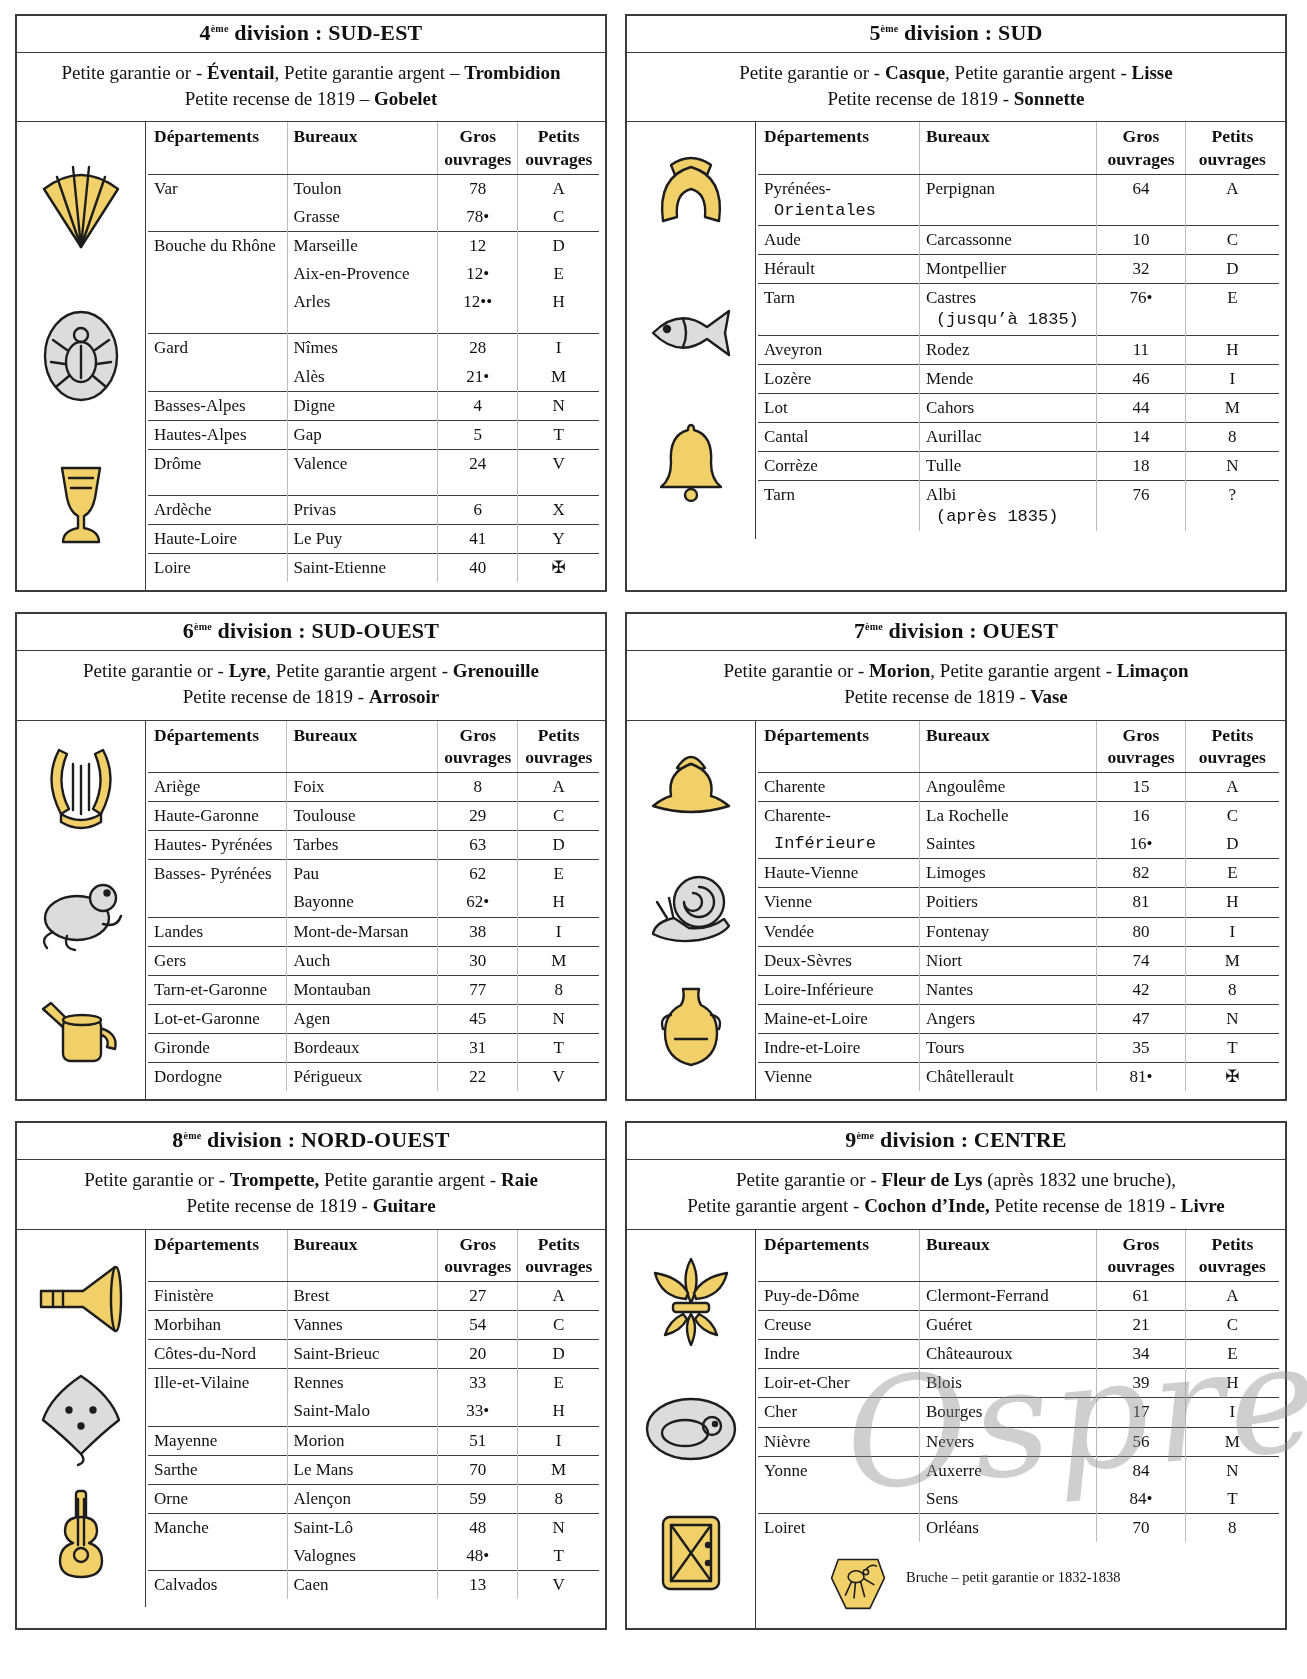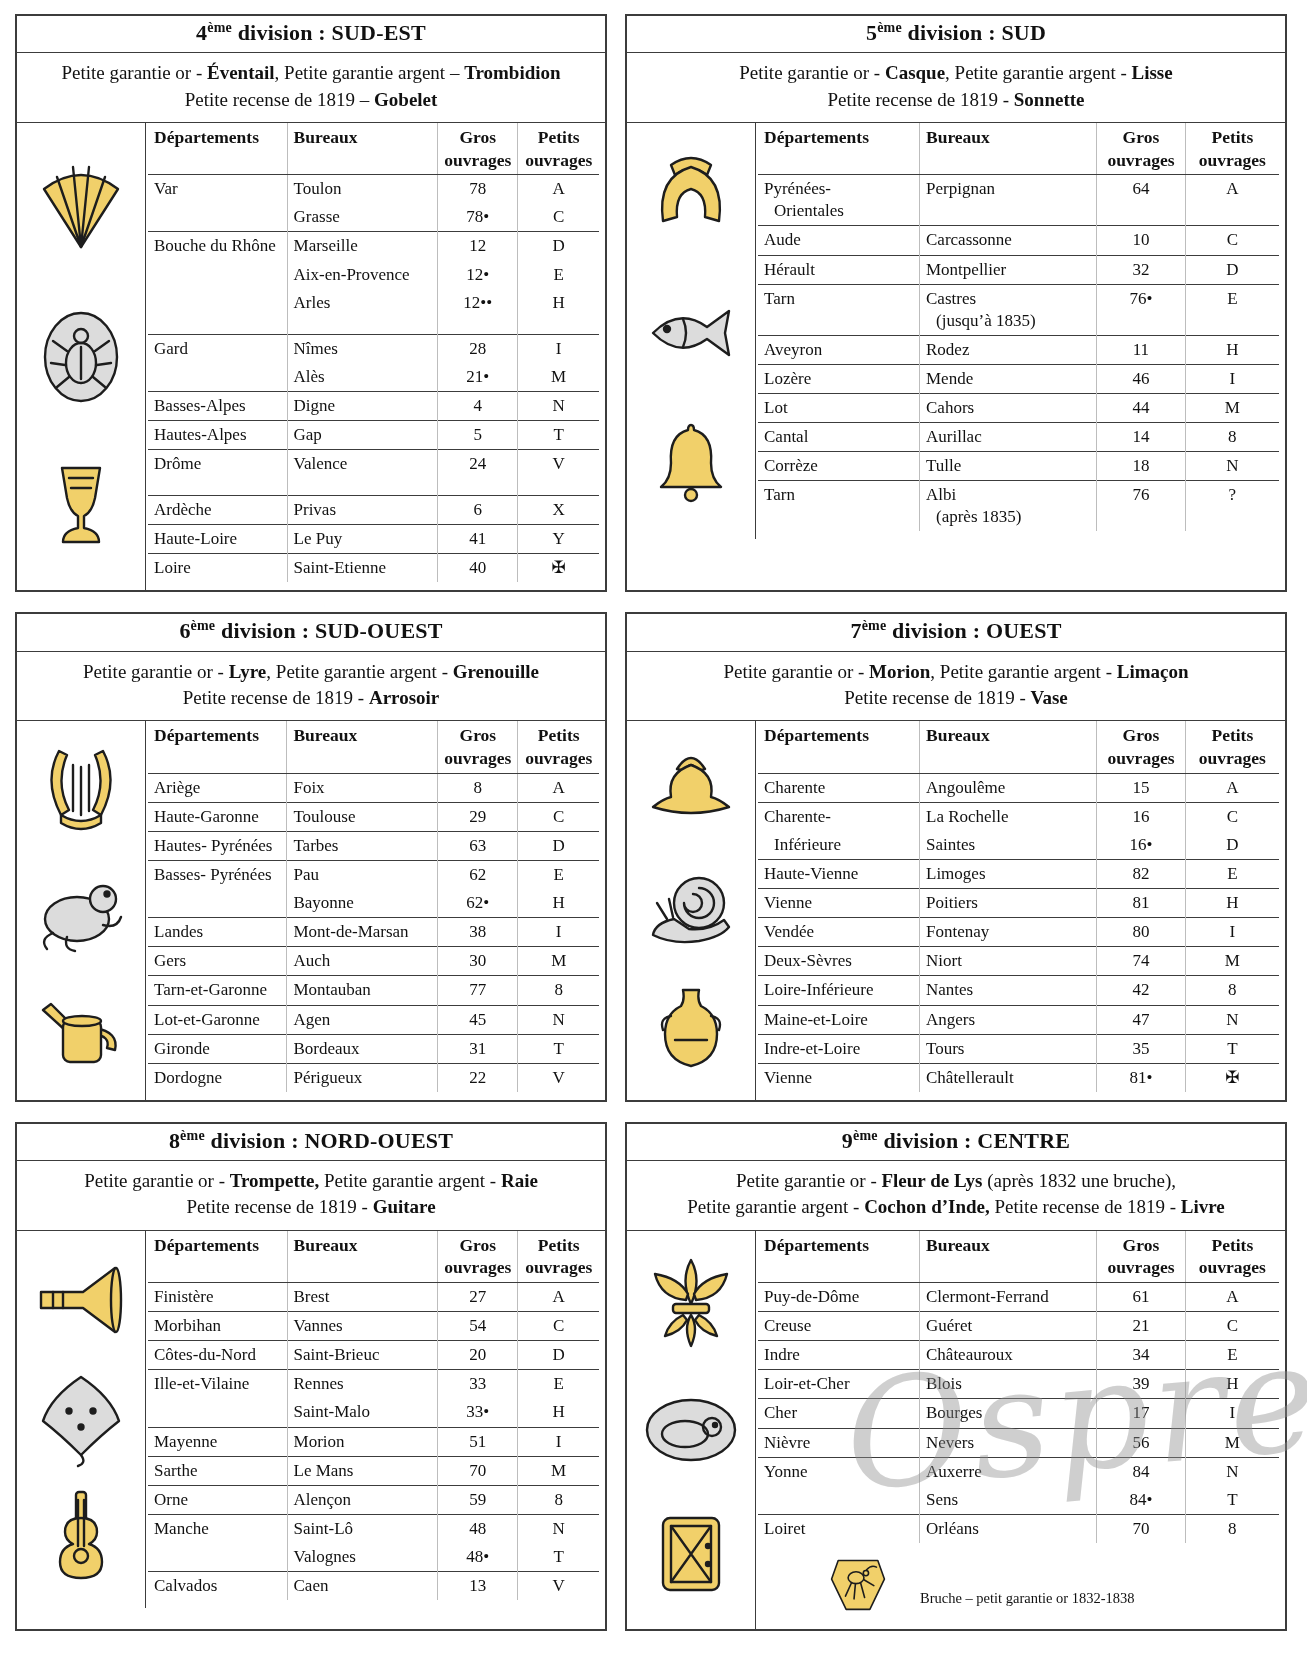--- a/index.html
+++ b/index.html
@@ -9,21 +9,21 @@
   }
   .grid{
     display:grid;grid-template-columns:592px 662px;
     column-gap:18px;row-gap:20px;padding:14px 0 0 15px;
   }
   .panel{border:2px solid #3c3c3c;background:#fff;}
   .ptitle{
     font-size:22px;font-weight:bold;text-align:center;
     padding:4px 0 6px;border-bottom:1.6px solid #3c3c3c;letter-spacing:.2px;
   }
-  .ptitle sup{font-size:14px;}
+  .ptitle sup{font-size:10px;}
   .psub{
     font-size:19px;text-align:center;padding:7px 8px 9px;
     border-bottom:1.6px solid #3c3c3c;line-height:1.38;
   }
   .pbody{display:flex;align-items:stretch;}
   .stamps{
     width:128px;min-width:128px;border-right:1.6px solid #3c3c3c;
     display:flex;flex-direction:column;justify-content:space-around;
     align-items:center;padding:10px 0;
   }
@@ -34,23 +34,23 @@
   .tblwrap{flex:1;padding:0 6px 8px 2px;}
   table.dtable{width:100%;border-collapse:collapse;font-size:17px;}
   .dtable th,.dtable td{
     padding:3px 6px;vertical-align:top;text-align:left;line-height:1.3;
   }
   .dtable th{font-weight:bold;font-size:17.5px;border-bottom:1.6px solid #3c3c3c;margin-left:16px;}
   .dtable th.num,.dtable td.num{text-align:center;}
   .dtable th + th,.dtable td + td{border-left:1px solid #bdbdbd;}
   .dtable tr.rule td{border-top:1.5px solid #3c3c3c;}
   .dtable tr.pad td{padding-bottom:20px;}
-  .cellline.cont{padding-left:10px;}
+  .cellline.cont{padding-left:10px;font-family:Liberation Mono, monospace;}
   .dtable tr.extra td{border-top:none;border-left:none;}
-  .extraRow{display:flex;align-items:flex-end;gap:24px;padding:4px 0 2px 56px;}
+  .extraRow{display:flex;align-items:center;gap:10px;padding:4px 0 2px 56px;}
   .extraRow svg{width:76px;height:66px;}
   .extraRow .caption{font-size:14.5px;padding-bottom:8px;}
   .watermark{
     position:absolute;left:845px;top:1330px;width:470px;
     font-family:"DejaVu Serif",serif;font-style:italic;
     font-size:150px;color:#8f8f8f;opacity:.42;transform:rotate(-5deg);
     letter-spacing:4px;pointer-events:none;z-index:5;
   }
 </style>
 </head>

